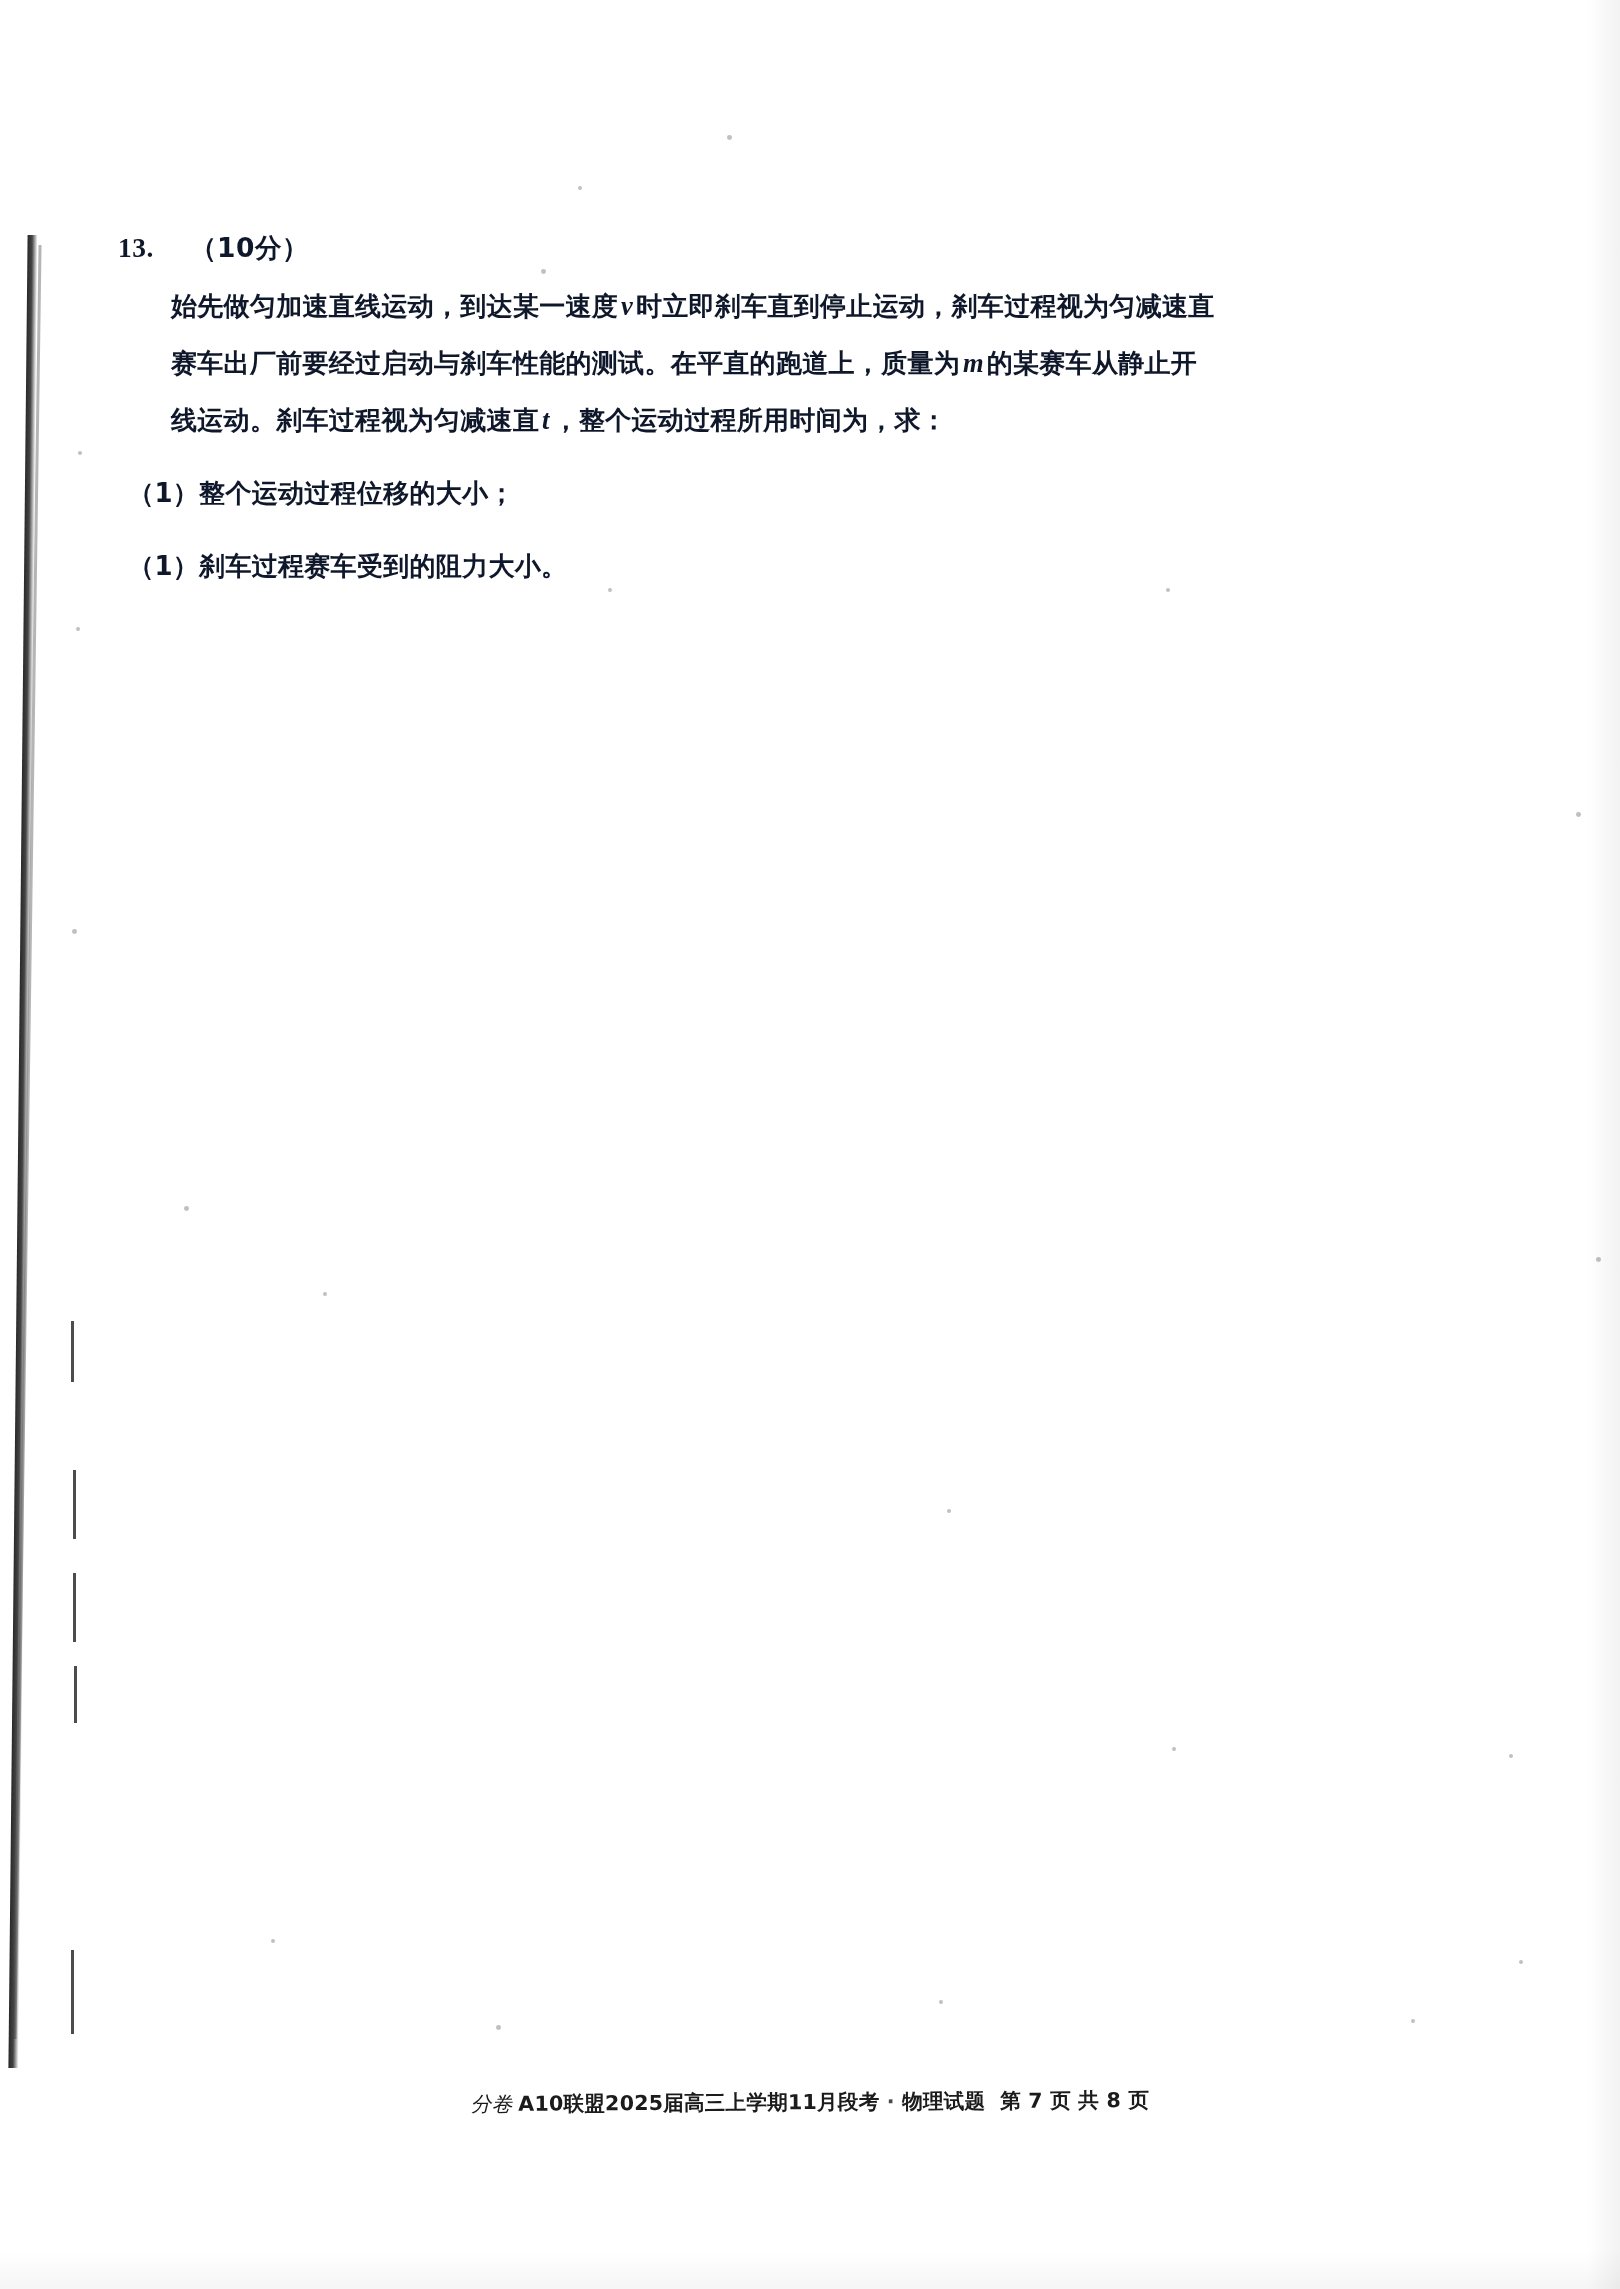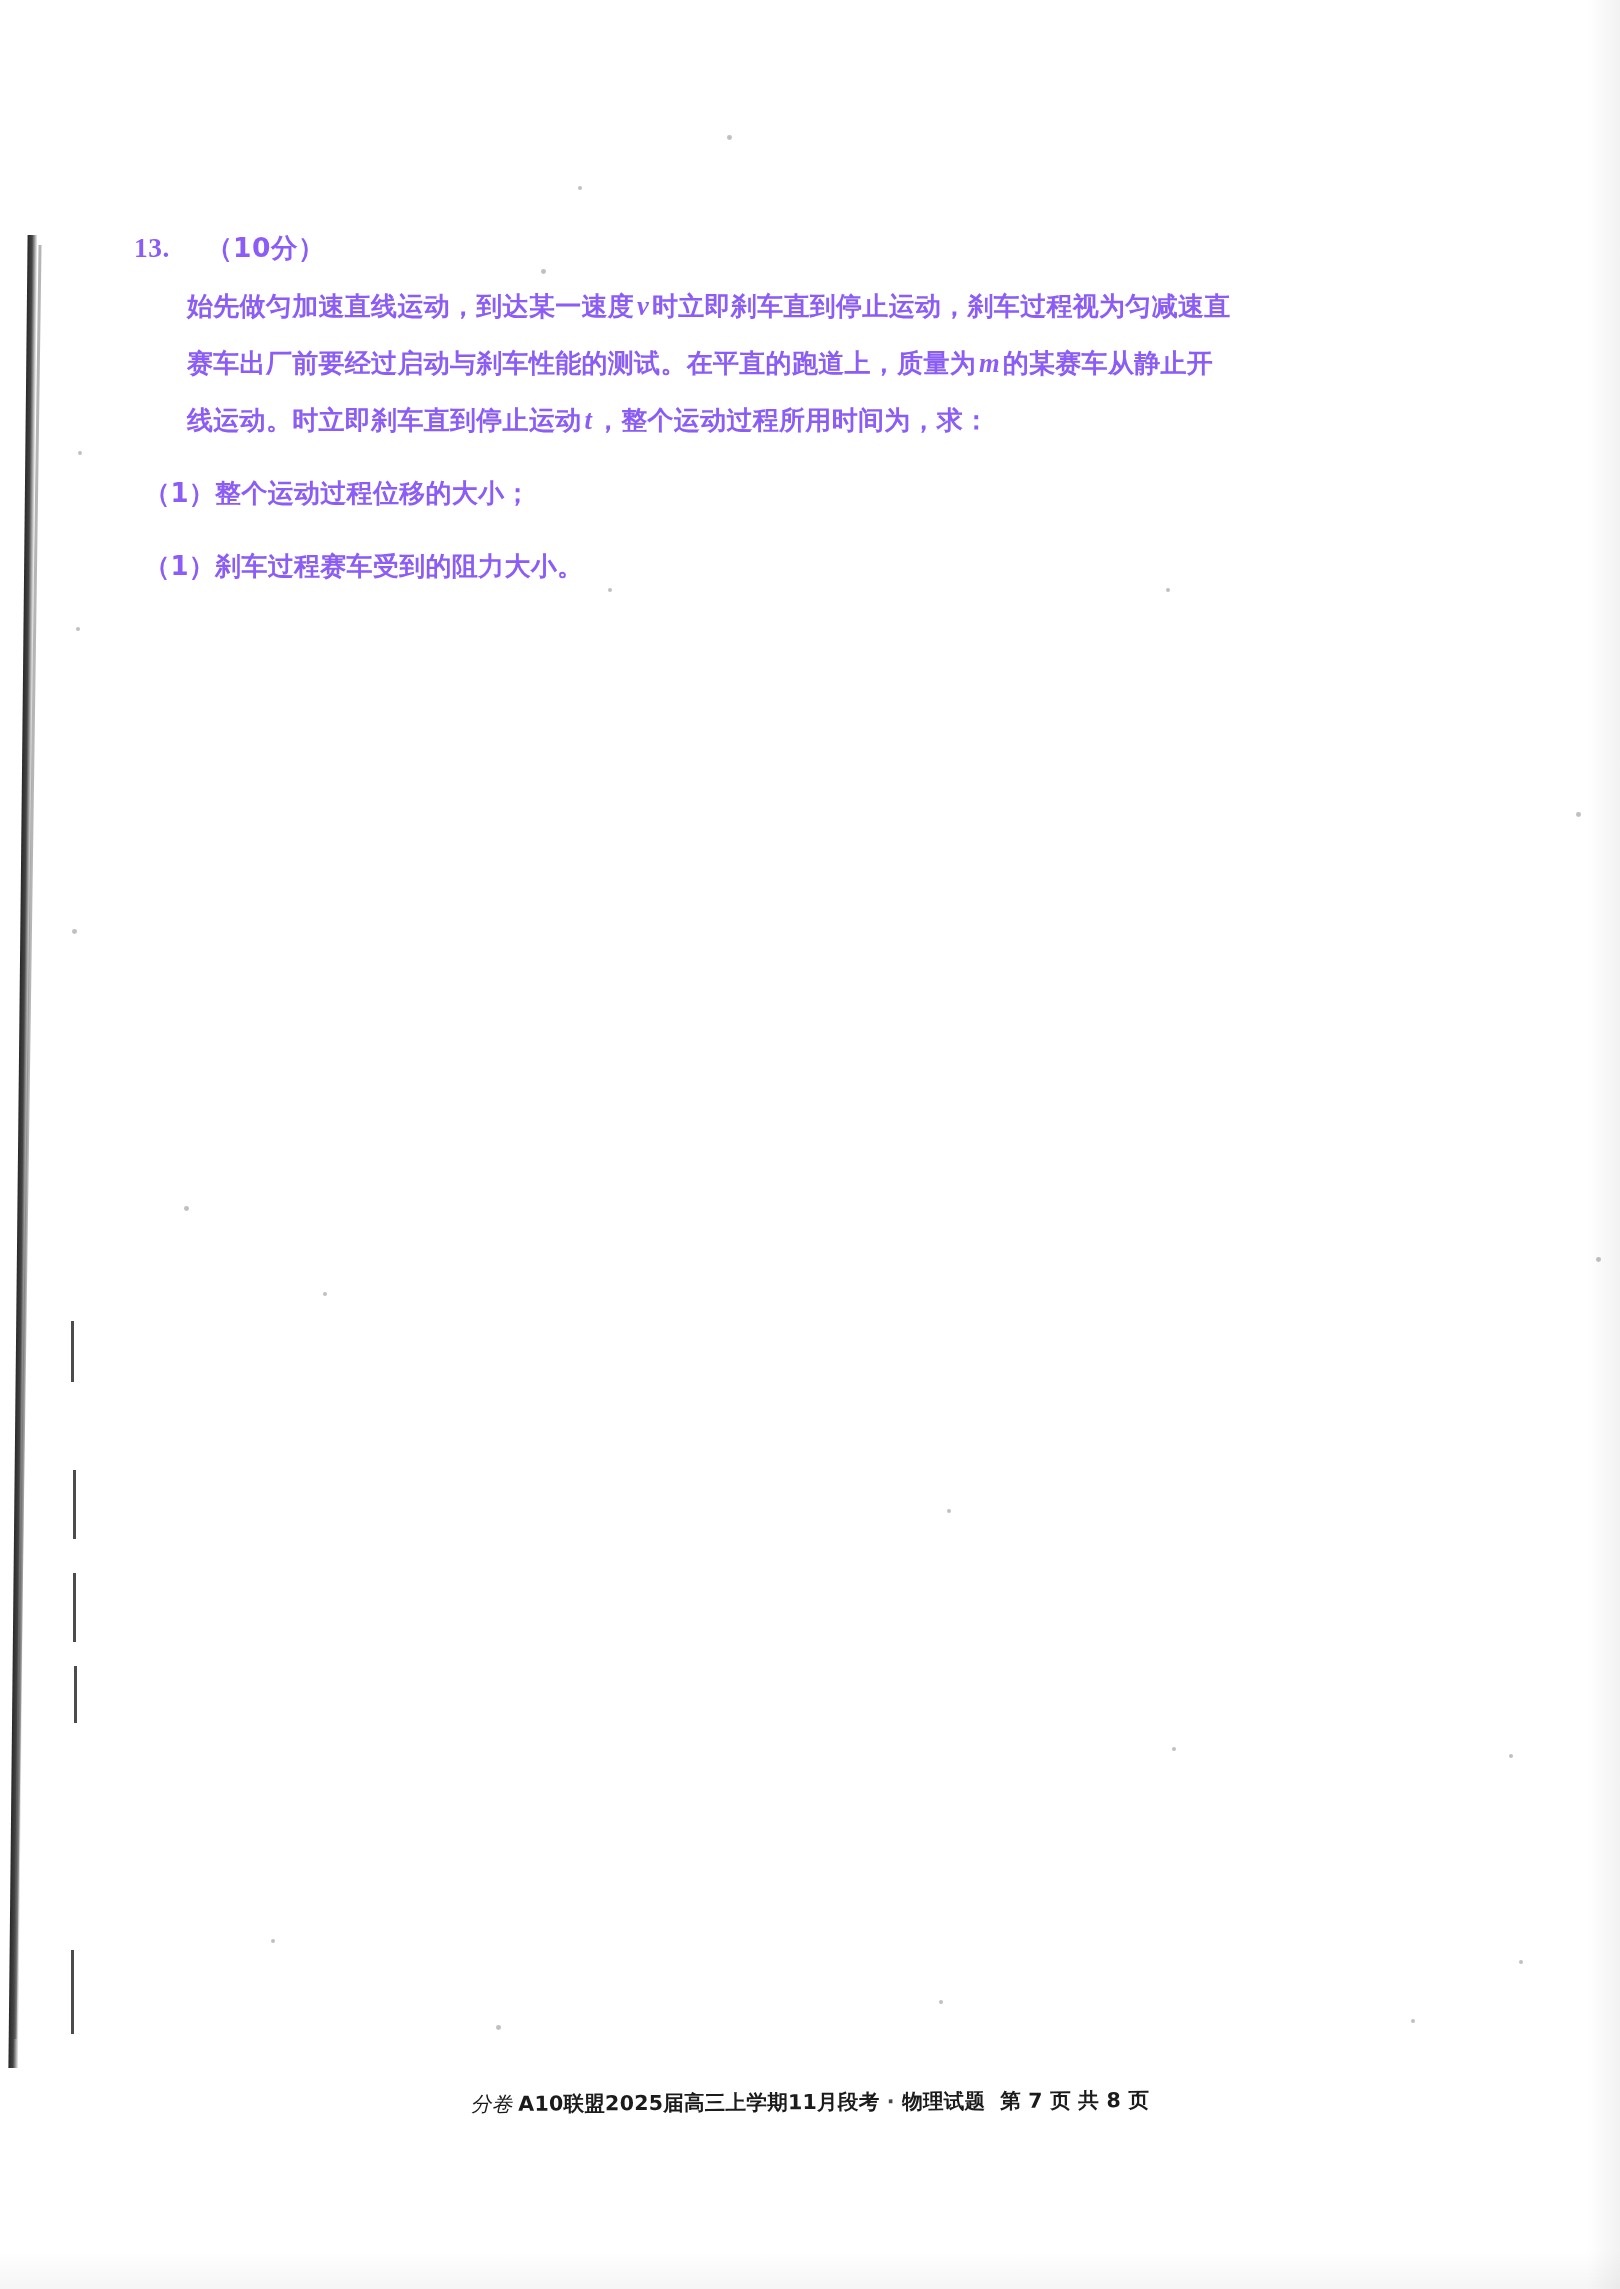--- a/index.html
+++ b/index.html
@@ -59,24 +59,24 @@
   .margin-tick {
     position: absolute;
     width: 2.9px;
     background: #2d2d2d;
     opacity: 0.85;
   }
 
   
   #question-block {
     position: absolute;
-    left: 134px;
+    left: 118px;
     top: 230px;
     width: 1353px;
-    color: #8b5cf6;
+    color: #0f172a;
   }
 
   .q-head {
     display: flex;
     align-items: baseline;
     font-size: 26.5px;
     font-weight: 700;
     letter-spacing: 0.5px;
     margin-bottom: 11.8px;
   }
@@ -191,21 +191,21 @@
     </div>
 
     <div class="q-body">
       <p class="indent-1">
         <span>始先做匀加速直线运动，到达某一速度</span><span class="ital">v</span><span>时立即刹车直到停止运动，刹车过程视为匀减速直</span>
       </p>
       <p class="indent-1">
         <span>赛车出厂前要经过启动与刹车性能的测试。在平直的跑道上，质量为</span><span class="ital">m</span><span>的某赛车从静止开</span>
       </p>
       <p class="indent-1">
-        <span>线运动。时立即刹车直到停止运动</span><span class="ital">t</span><span>，整个运动过程所用时间为，求：</span>
+        <span>线运动。刹车过程视为匀减速直</span><span class="ital">t</span><span>，整个运动过程所用时间为，求：</span>
       </p>
     </div>
 
     <div class="sub-items">
       <p>（1）整个运动过程位移的大小；</p>
       <p>（1）刹车过程赛车受到的阻力大小。</p>
     </div>
 
   </div>
 

